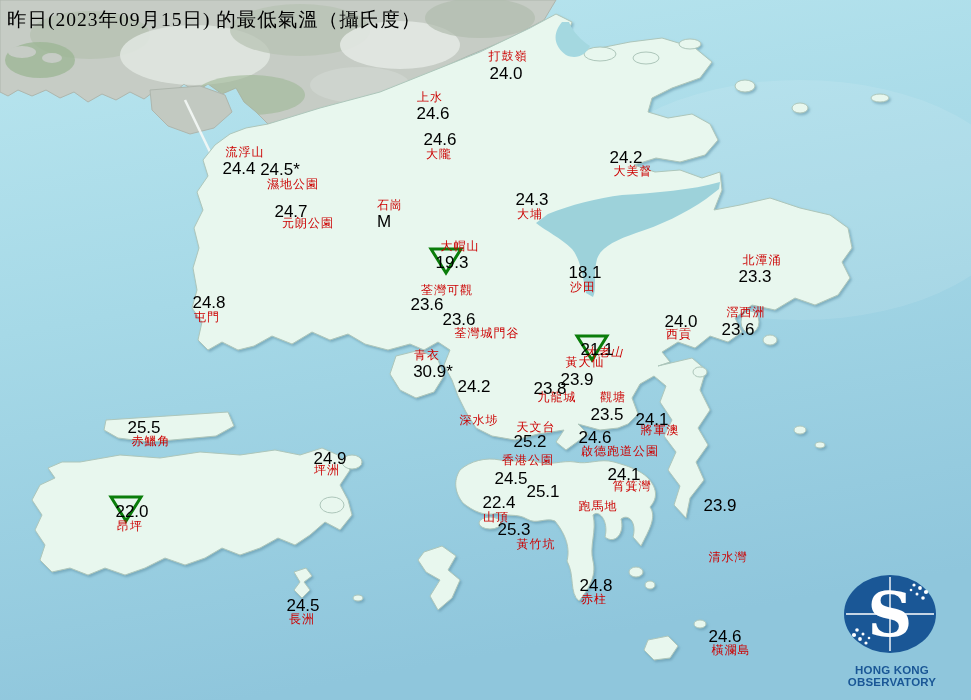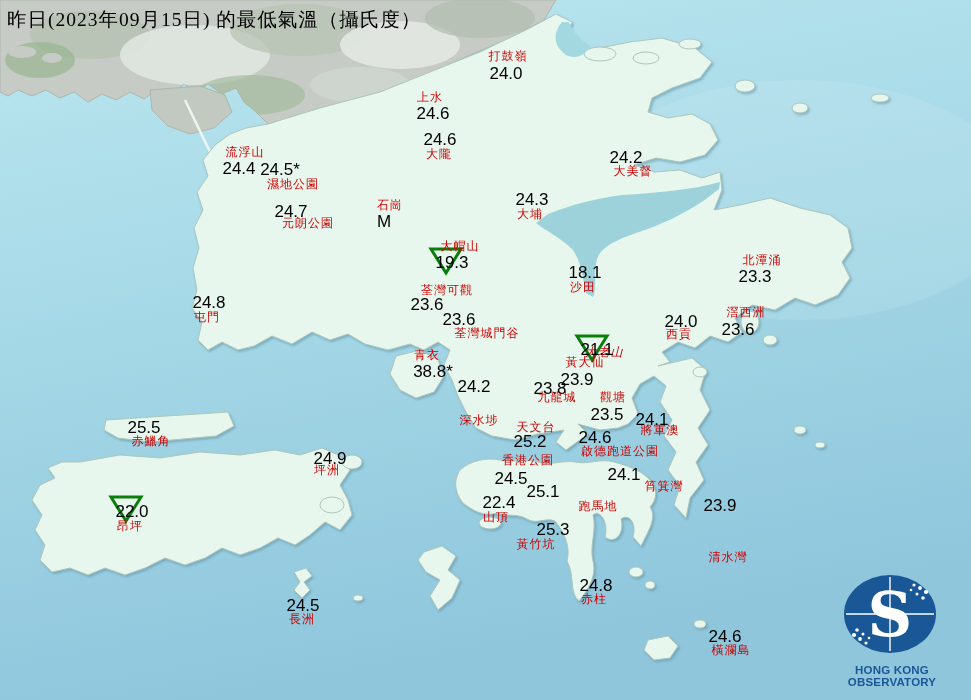--- a/index.html
+++ b/index.html
@@ -133,51 +133,51 @@
       <span class="sval" style="left: 597px; top: 349px;">21.1</span>
       <span class="sname" style="left: 762px; top: 260px;">北潭涌</span>
       <span class="sval" style="left: 755px; top: 276px;">23.3</span>
       <span class="sname" style="left: 207px; top: 317px;">屯門</span>
       <span class="sval" style="left: 209px; top: 302px;">24.8</span>
       <span class="sname" style="left: 746px; top: 312px;">滘西洲</span>
       <span class="sval" style="left: 738px; top: 329px;">23.6</span>
       <span class="sname" style="left: 679px; top: 334px;">西貢</span>
       <span class="sval" style="left: 681px; top: 321px;">24.0</span>
       <span class="sname" style="left: 427px; top: 355px;">青衣</span>
-      <span class="sval" style="left: 433px; top: 371px;">38.8*</span>
+      <span class="sval" style="left: 433px; top: 371px;">30.9*</span>
       <span class="sname" style="left: 585px; top: 362px;">黃大仙</span>
       <span class="sval" style="left: 577px; top: 379px;">23.9</span>
       <span class="sname" style="left: 479px; top: 384px; margin-top: 36px;">深水埗</span>
       <span class="sval" style="left: 474px; top: 386px;">24.2</span>
       <span class="sname" style="left: 557px; top: 397px;">九龍城</span>
       <span class="sval" style="left: 550px; top: 388px;">23.8</span>
       <span class="sname" style="left: 613px; top: 397px;">觀塘</span>
       <span class="sval" style="left: 607px; top: 414px;">23.5</span>
       <span class="sname" style="left: 536px; top: 427px;">天文台</span>
       <span class="sval" style="left: 530px; top: 441px;">25.2</span>
       <span class="sname" style="left: 660px; top: 430px;">將軍澳</span>
       <span class="sval" style="left: 652px; top: 419px;">24.1</span>
       <span class="sname" style="left: 620px; top: 451px;">啟德跑道公園</span>
       <span class="sval" style="left: 595px; top: 437px;">24.6</span>
       <span class="sname" style="left: 528px; top: 460px;">香港公園</span>
       <span class="sval" style="left: 511px; top: 478px;">24.5</span>
-      <span class="sname" style="left: 664px; top: 486px;">筲箕灣</span>
+      <span class="sname" style="left: 632px; top: 486px;">筲箕灣</span>
       <span class="sval" style="left: 624px; top: 474px;">24.1</span>
       <span class="sname" style="left: 151px; top: 441px; text-align: right;">赤鱲角</span>
       <span class="sval" style="left: 144px; top: 427px;">25.5</span>
       <span class="sname" style="left: 327px; top: 470px;">坪洲</span>
       <span class="sval" style="left: 330px; top: 458px;">24.9</span>
       <span class="sname" style="left: 550px; top: 506px; margin-left: 48px;">跑馬地</span>
       <span class="sval" style="left: 543px; top: 491px;">25.1</span>
       <span class="sname" style="left: 496px; top: 517px;">山頂</span>
       <span class="sval" style="left: 499px; top: 502px;">22.4</span>
       <span class="sname" style="left: 130px; top: 526px;">昂坪</span>
       <span class="sval" style="left: 132px; top: 511px;">22.0</span>
       <span class="sname" style="left: 536px; top: 544px;">黃竹坑</span>
-      <span class="sval" style="left: 553px; top: 529px;">25.3</span>
+      <span class="sval" style="left: 514px; top: 529px;">25.3</span>
       <span class="sname" style="left: 728px; top: 516px; margin-top: 41px;">清水灣</span>
       <span class="sval" style="left: 720px; top: 505px;">23.9</span>
       <span class="sname" style="left: 594px; top: 599px;">赤柱</span>
       <span class="sval" style="left: 596px; top: 585px;">24.8</span>
       <span class="sname" style="left: 302px; top: 619px;">長洲</span>
       <span class="sval" style="left: 303px; top: 605px;">24.5</span>
       <span class="sname" style="left: 731px; top: 650px;">橫瀾島</span>
       <span class="sval" style="left: 725px; top: 636px;">24.6</span>
     </div>
 

